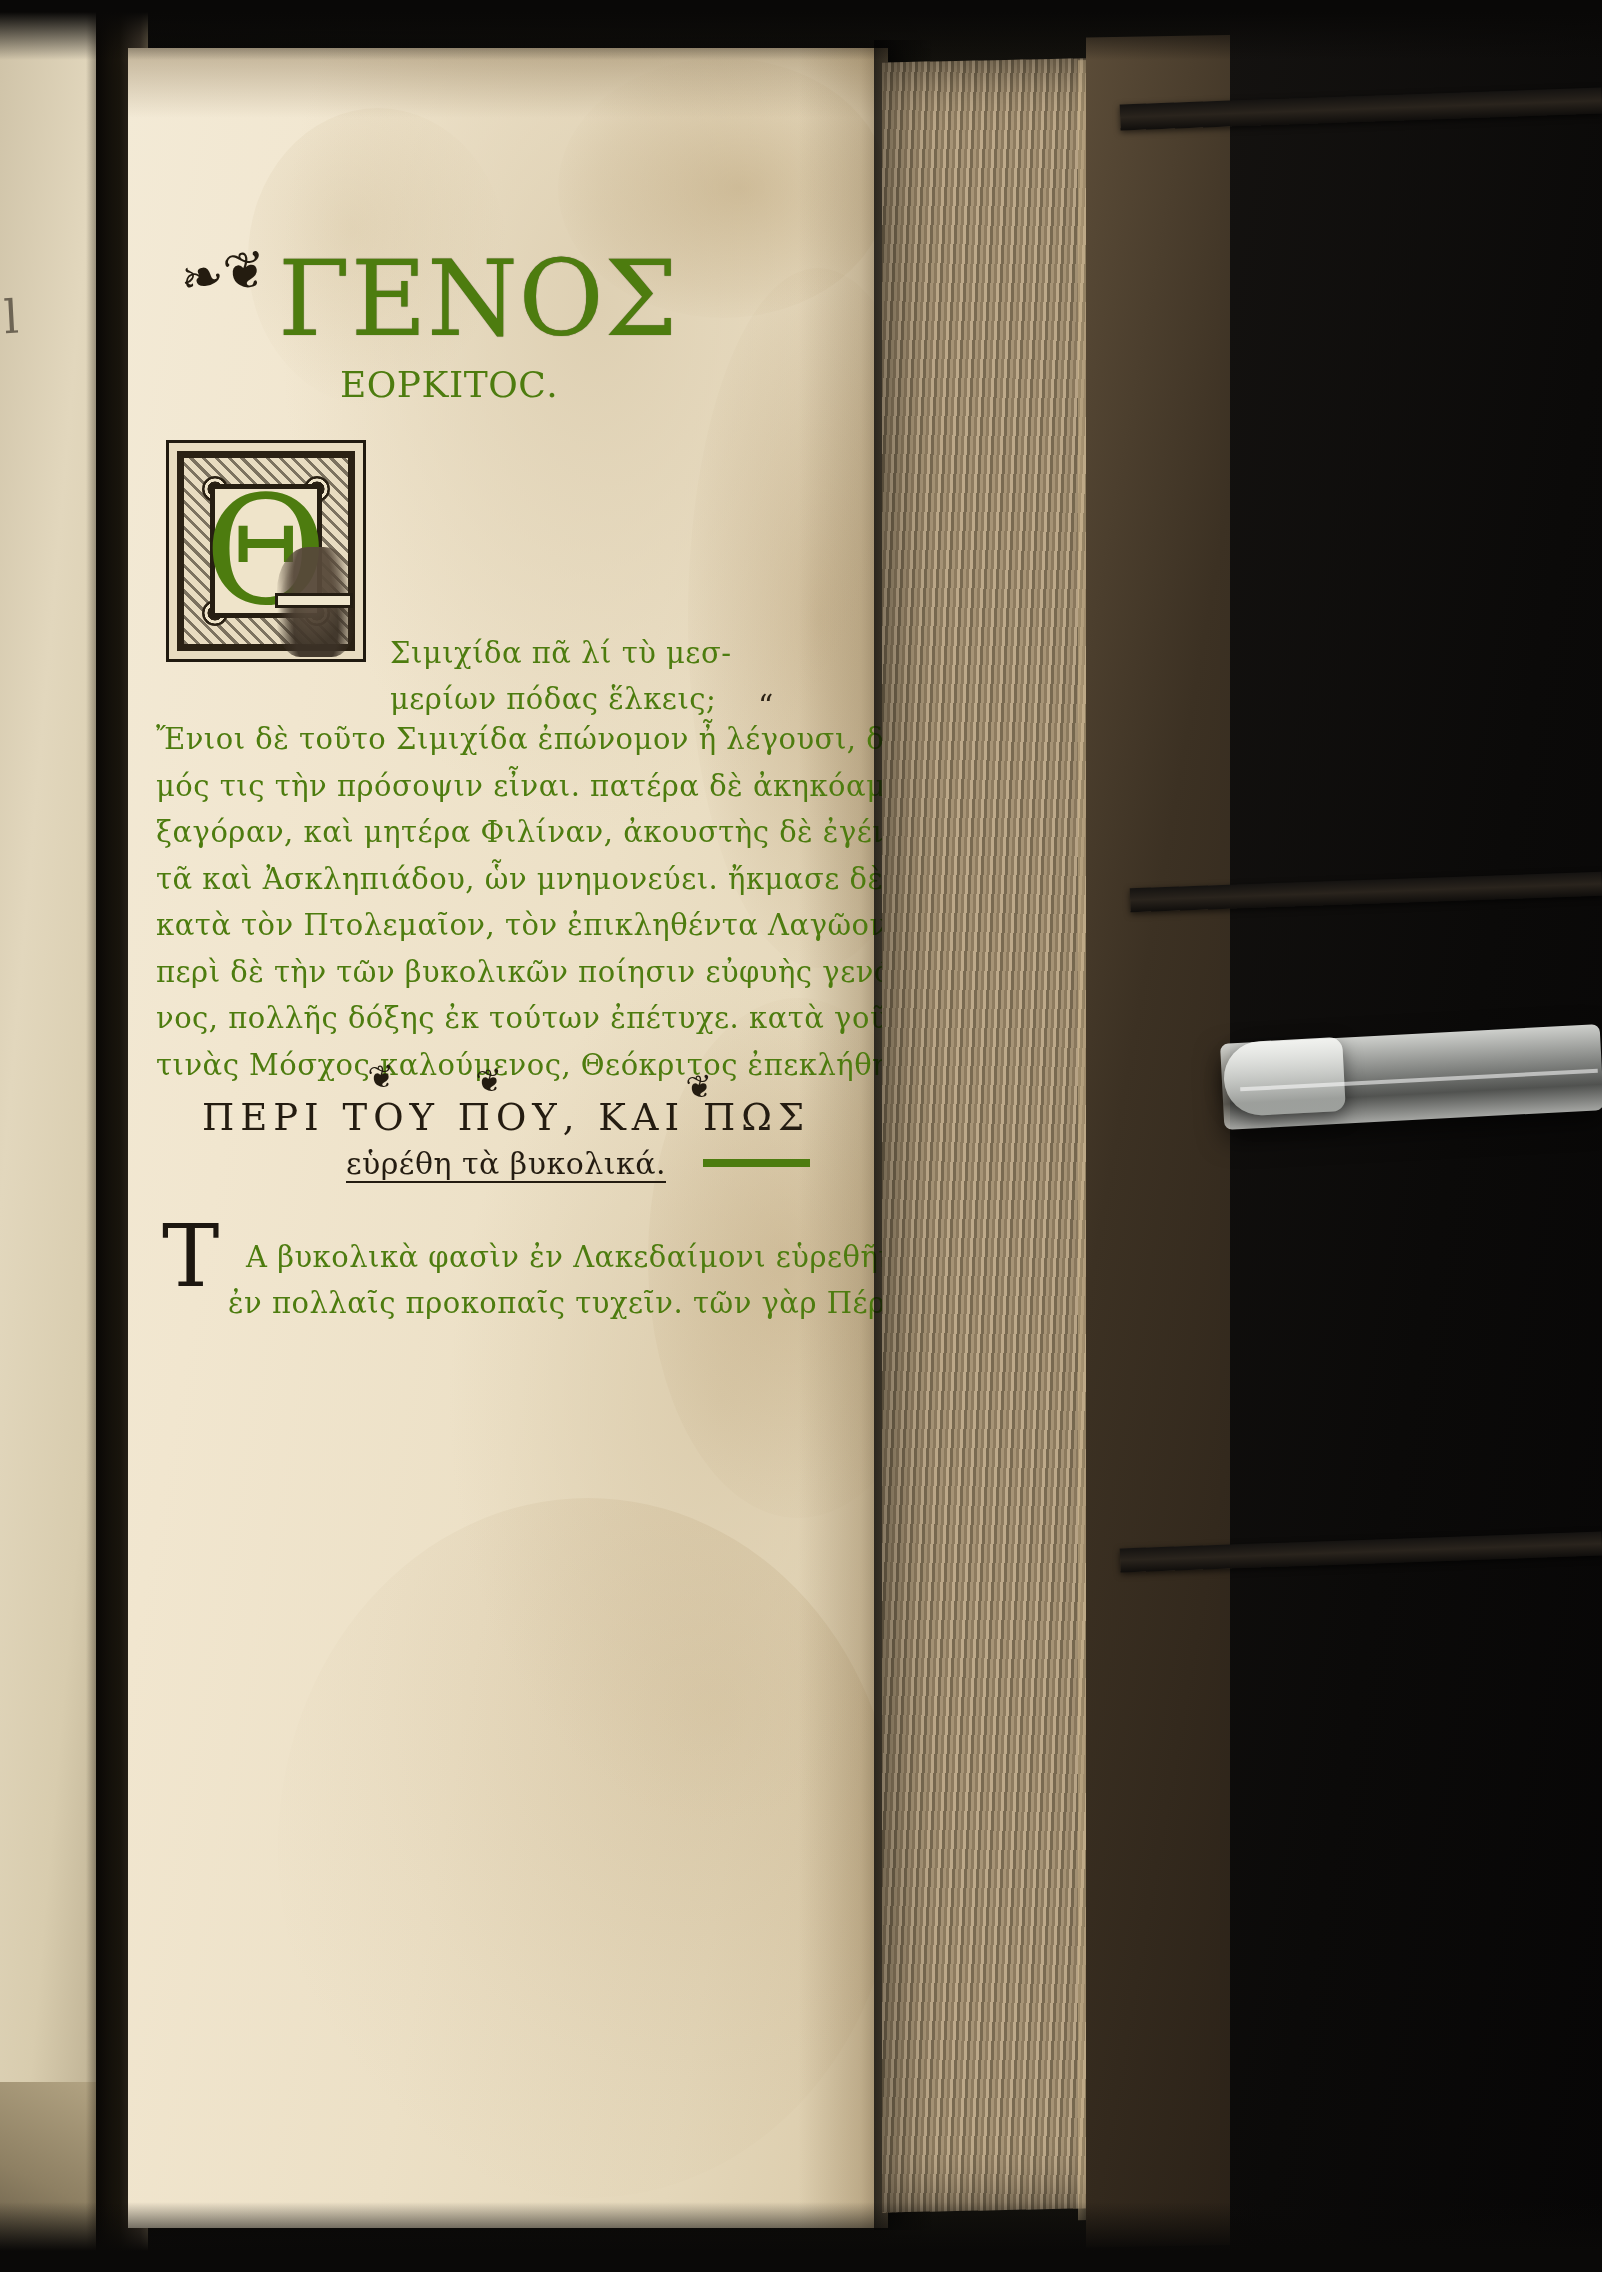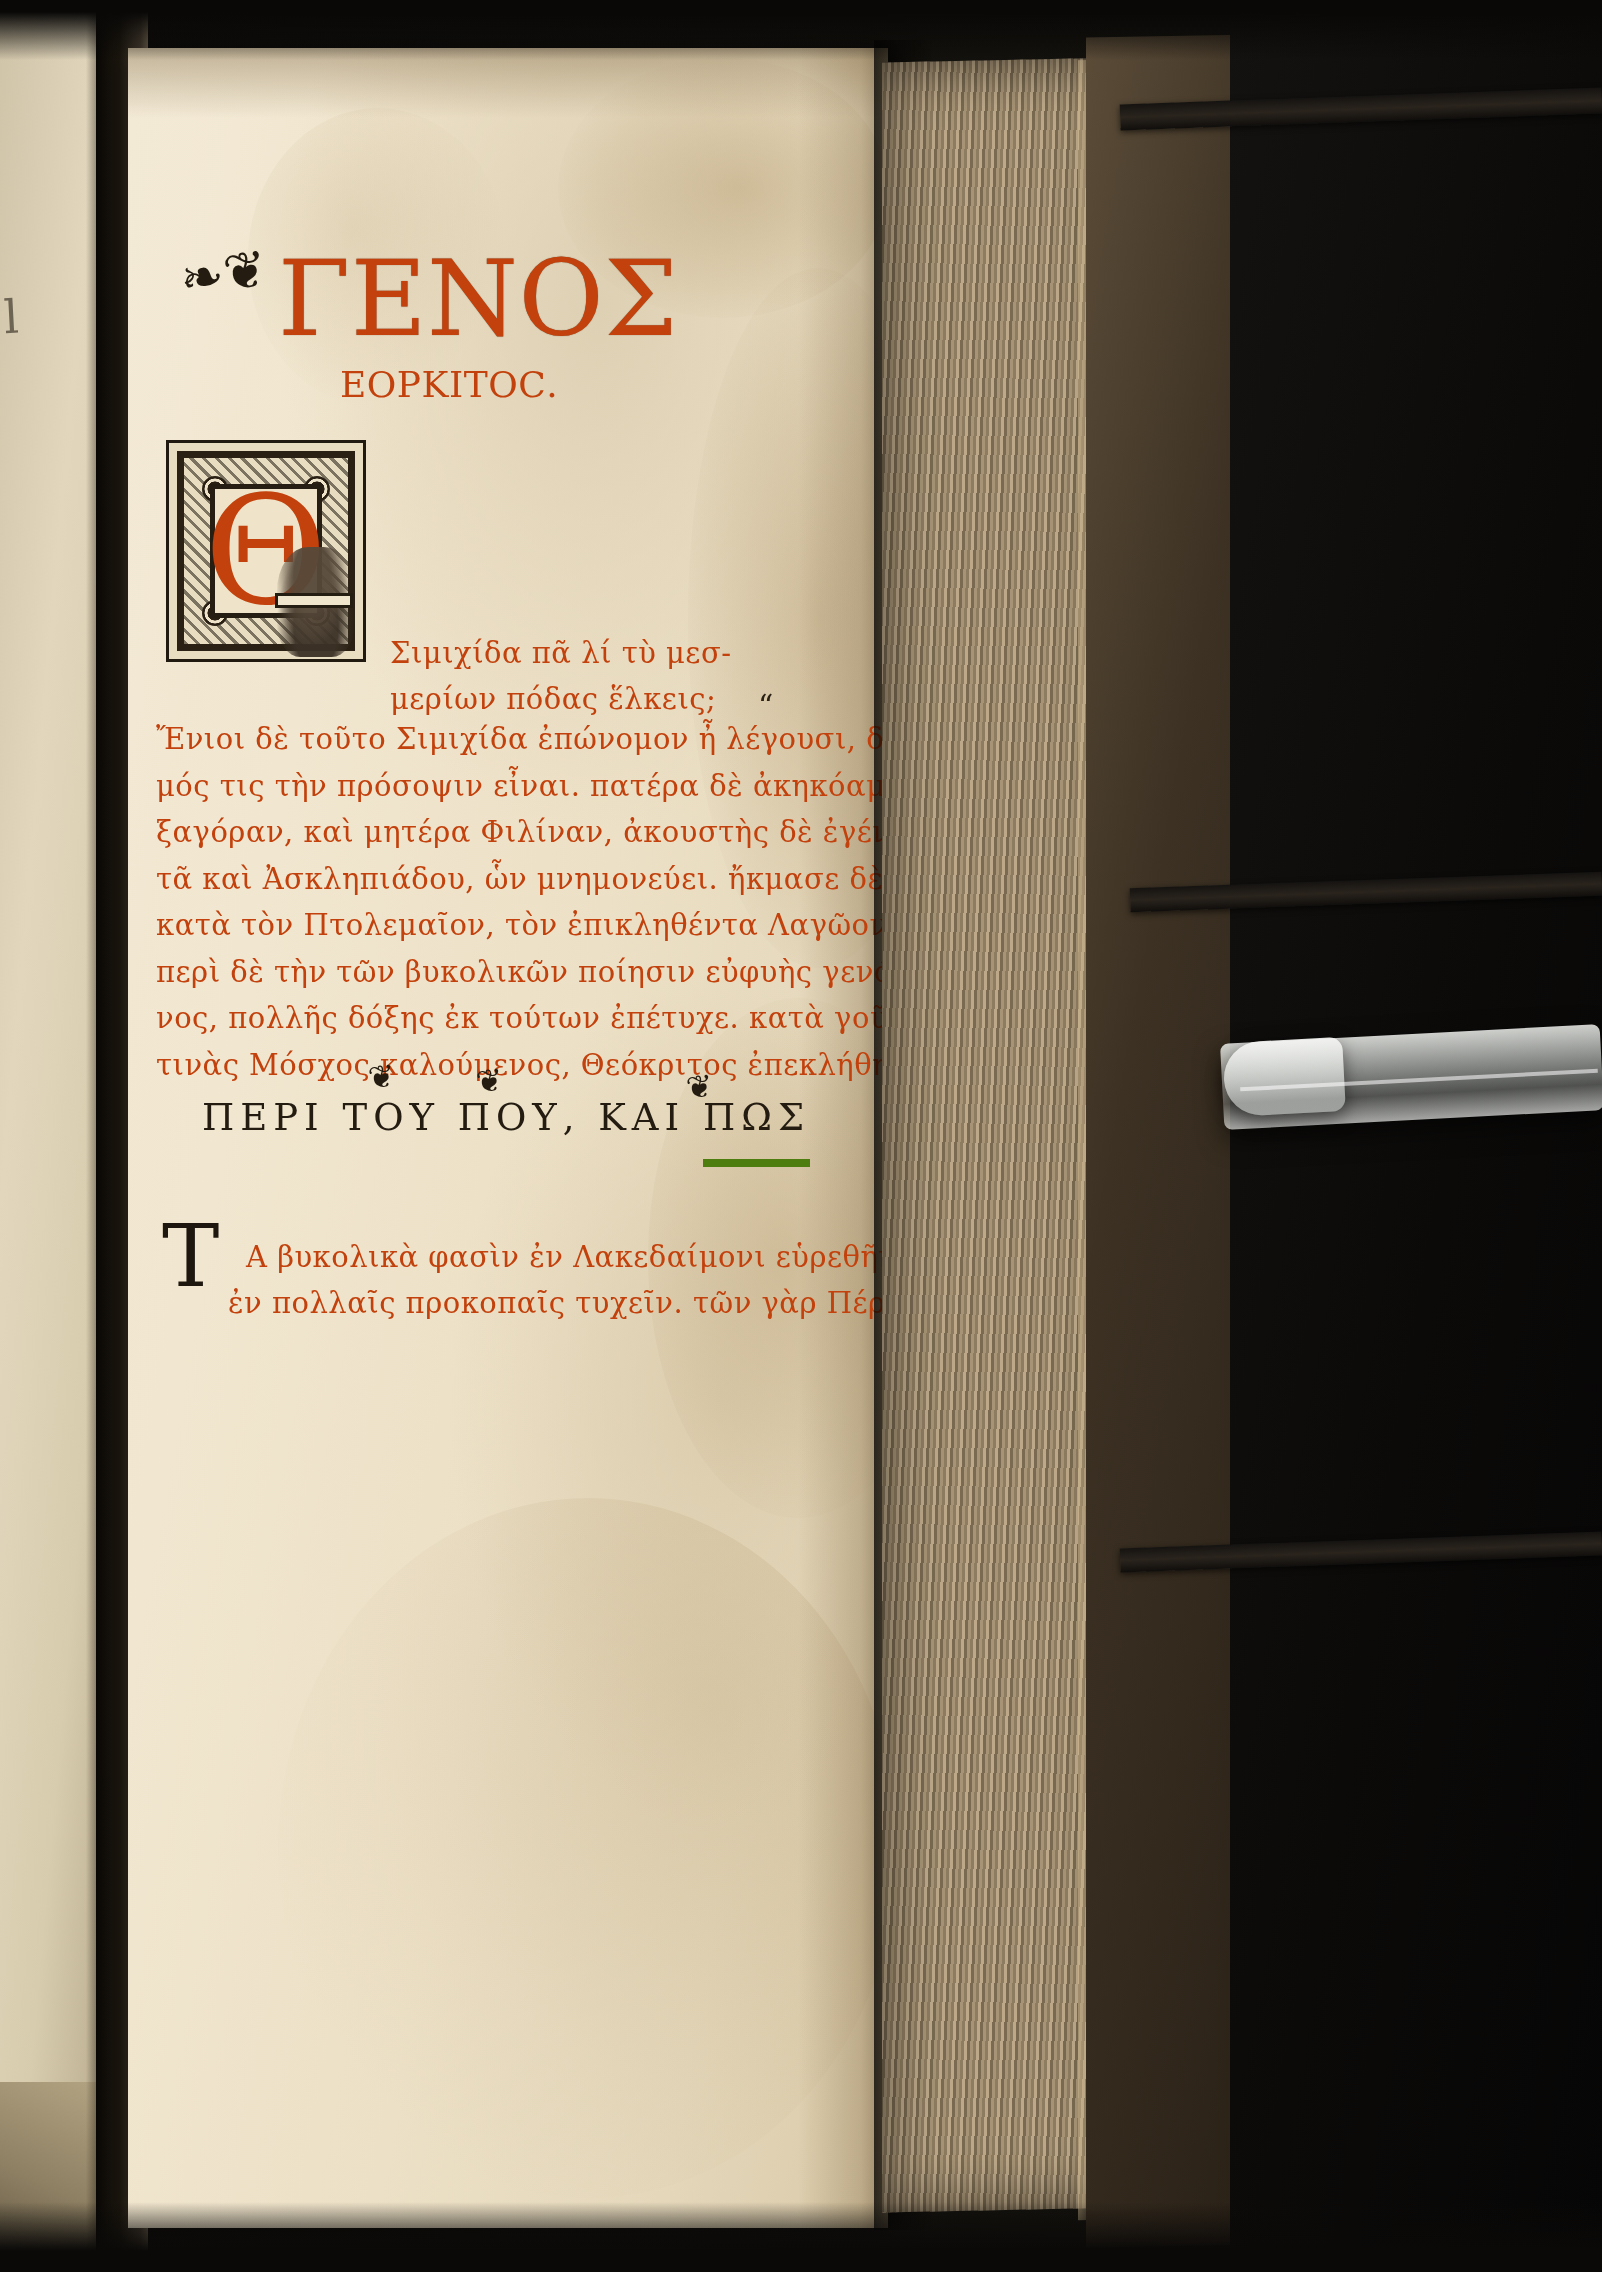--- a/index.html
+++ b/index.html
@@ -188,21 +188,21 @@
       radial-gradient(circle at 50% 50%, #efe4ca 0 22%, #2a2114 24% 40%, #efe4ca 42% 56%, #2a2114 58% 72%, rgba(0,0,0,0) 74%);
   }
   .ic-tl { left: 18px; top: 18px; }
   .ic-tr { right: 18px; top: 18px; }
   .ic-bl { left: 18px; bottom: 18px; }
   .ic-br { right: 18px; bottom: 18px; }
 
   
   .greek {
     font-family: "DejaVu Serif", serif;
-    color: #c2410c;
+    color: #4d7c0f;
     letter-spacing: .5px;
   }
   .para-indent {
     position: absolute;
     left: 262px; top: 392px;
     width: 420px;
     font-size: 29px;
     line-height: 46px;
   }
   .para-2 {
@@ -451,20 +451,23 @@
 
     <div class="orn-row">
       <span class="orn o1">❦</span>
       <span class="orn o2">❦</span>
       <span class="orn o3">❦</span>
     </div>
 
     <div class="section-title greek">
       <span>ΠΕΡΙ ΤΟΥ ΠΟΥ, ΚΑΙ </span><span class="ul">ΠΩΣ</span>
     </div>
+    <div class="section-sub greek">
+      <span class="ul2">εὑρέθη τὰ βυκολικά.</span>
+    </div>
 
     <div class="drop-T greek">Τ</div>
     <div class="last-1 greek">Α βυκολικὰ φασὶν ἐν Λακεδαίμονι εὑρεθῆναι,</div>
     <div class="last-2 greek">ἐν πολλαῖς προκοπαῖς τυχεῖν. τῶν γὰρ Πέρσων</div>
 
   </div>
 
   <div class="foreedge-shadow"></div>
   <div class="foreedge"></div>
   <div class="cover-edge-highlight"></div>

